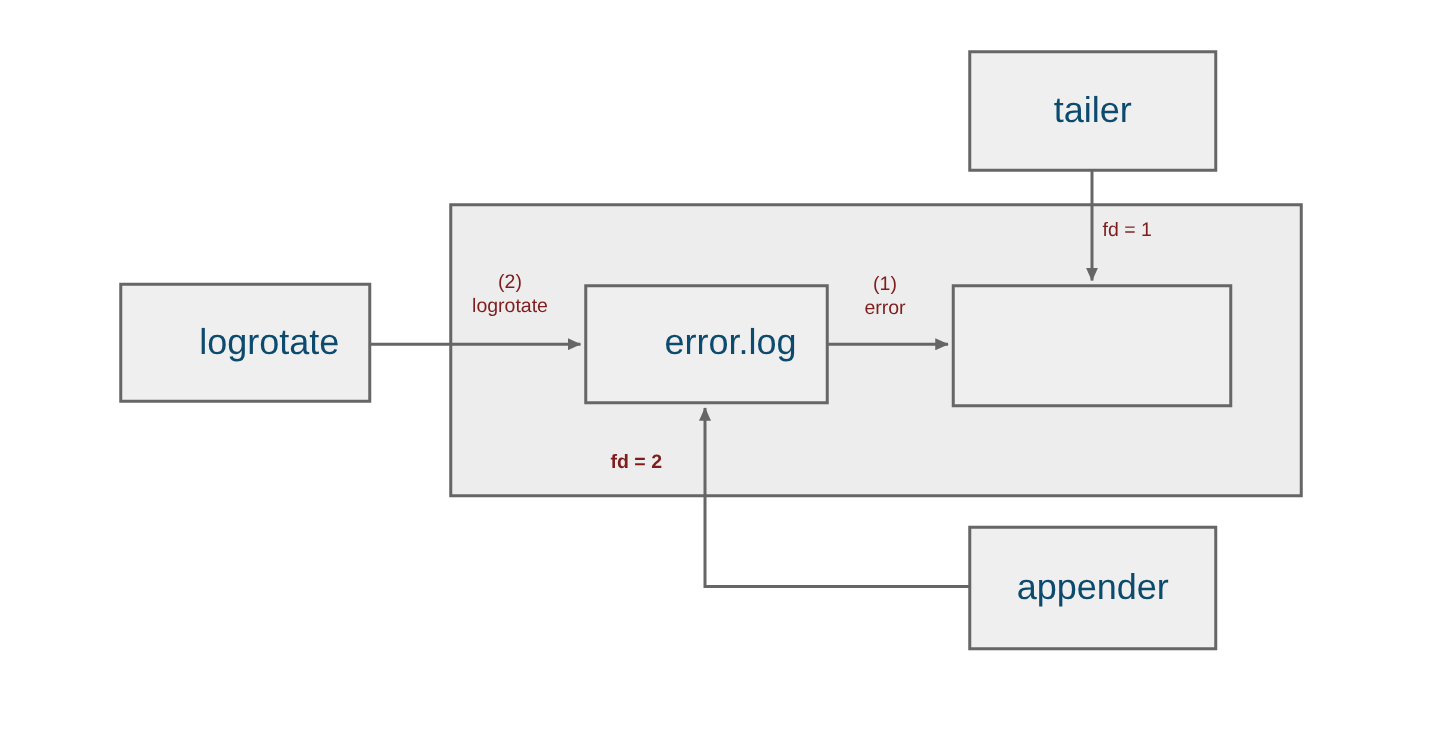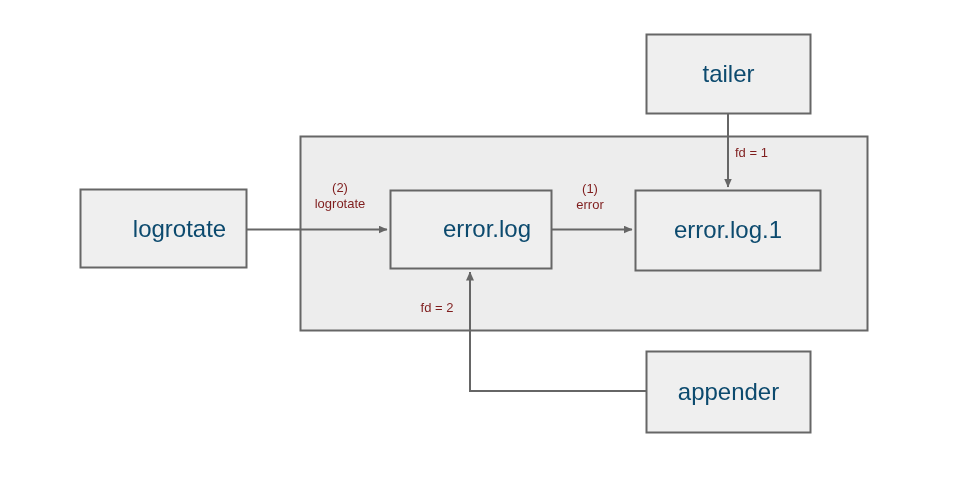--- a/index.html
+++ b/index.html
@@ -89,39 +89,36 @@
   </div>
 
   <div class="node-label" style="left:646px; top:34px; width:165px; height:80px;">
     <span>tailer</span>
   </div>
 
   <div class="node-label" style="left:390px; top:190px; width:194px; height:79px;">
     <span>error.log</span>
   </div>
 
-  <div class="node-label" style="left:635px; top:190px; width:186px; height:81px;">
-    <span>error.log.1</span>
-  </div>
 
   <div class="node-label" style="left:646px; top:351px; width:165px; height:82px;border-radius:11px;">
     <span>appender</span>
   </div>
 
   <div class="edge-label two-line" style="left:290px; top:180px; width:100px;">
     <div>(2)</div>
     <div>logrotate</div>
   </div>
 
   <div class="edge-label two-line" style="left:550px; top:181px; width:80px;">
     <div>(1)</div>
     <div>error</div>
   </div>
 
   <div class="edge-label" style="left:735px; top:145px; text-align:left;">
     <span>fd = 1</span>
   </div>
 
-  <div class="edge-label" style="left:407px; top:300px; width:60px; text-align:center;">
+  <div class="edge-label" style="left:407px; top:300px; width:60px; text-align:left;font-weight:bold;">
     <span>fd = 2</span>
   </div>
 
 </div>
 
 </body></html>

